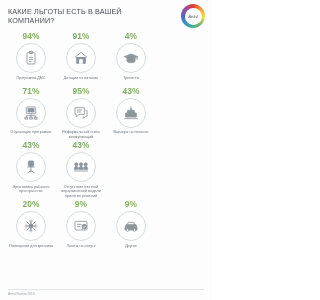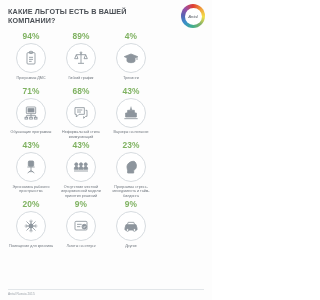--- a/index.html
+++ b/index.html
@@ -28,21 +28,21 @@
   .header {
     display: flex;
     align-items: flex-start;
     justify-content: space-between;
     padding: 7px 0 2px 2px;
   }
   .title {
     font-size: 7.2px;
     letter-spacing: 0.15px;
     color: #4a4f55;
-    font-weight: 700;
+    font-weight: 400;
     line-height: 9px;
     max-width: 158px;
     text-transform: uppercase;
   }
   .logo {
     width: 24px;
     height: 24px;
     border-radius: 50%;
     flex: 0 0 auto;
     margin-top: -3px;
@@ -168,32 +168,29 @@
             <rect x="6" y="4" width="12" height="17" rx="1.5"></rect>
             <rect x="9.5" y="2" width="5" height="3.2" rx="1"></rect>
             <line x1="9" y1="11" x2="15" y2="11"></line>
             <line x1="9" y1="14" x2="15" y2="14"></line>
             <line x1="9" y1="17" x2="13" y2="17"></line>
           </svg>
         </div>
         <div class="lbl">Программы ДМС</div>
       </div>
       <div class="cell">
-        <div class="pct">89%</div>
-        <div class="badge">
-          <svg width="16" height="16" viewBox="0 0 24 24" fill="none" stroke="#8d959d" stroke-width="1.3">
-            <line x1="12" y1="4" x2="12" y2="20"></line>
-            <line x1="5" y1="7" x2="19" y2="7"></line>
-            <line x1="7.5" y1="20" x2="16.5" y2="20"></line>
-            <path d="M5 7 L2.5 13 H7.5 Z"></path>
-            <path d="M19 7 L16.5 13 H21.5 Z"></path>
-            <circle cx="12" cy="4" r="1.2"></circle>
-          </svg>
-        </div>
-        <div class="lbl">Гибкий график</div>
+        <div class="pct">91%</div>
+        <div class="badge">
+          <svg width="16" height="16" viewBox="0 0 24 24" fill="none" stroke="#8d959d" stroke-width="1.3">
+            <path d="M3 11 L12 3.5 L21 11"></path>
+            <path d="M5.5 10.5 V20 H18.5 V10.5" fill="#8d959d" stroke="#8d959d"></path>
+            <rect x="10" y="14.5" width="4" height="5.5" fill="#ffffff" stroke="#ffffff"></rect>
+          </svg>
+        </div>
+        <div class="lbl">Дотации на питание</div>
       </div>
       <div class="cell">
         <div class="pct">4%</div>
         <div class="badge">
           <svg width="16" height="16" viewBox="0 0 24 24" fill="none" stroke="#8d959d" stroke-width="1.3">
             <path d="M2 10 L12 6 L22 10 L12 14 Z" fill="#8d959d"></path>
             <path d="M6 12 V16.5 C6 18 9 19 12 19 C15 19 18 18 18 16.5 V12" fill="#8d959d" stroke="#8d959d"></path>
             <line x1="21" y1="10.3" x2="21" y2="15"></line>
           </svg>
         </div>
@@ -214,21 +211,21 @@
             <line x1="19" y1="16" x2="19" y2="18.5"></line>
             <line x1="12" y1="16" x2="12" y2="18.5"></line>
             <rect x="3" y="18.5" width="4" height="2.6"></rect>
             <rect x="10" y="18.5" width="4" height="2.6"></rect>
             <rect x="17" y="18.5" width="4" height="2.6"></rect>
           </svg>
         </div>
         <div class="lbl">Обучающие программы</div>
       </div>
       <div class="cell">
-        <div class="pct">68%</div>
+        <div class="pct">95%</div>
         <div class="badge">
           <svg width="16" height="16" viewBox="0 0 24 24" fill="none" stroke="#8d959d" stroke-width="1.3">
             <path d="M3 4 H17 V14 H9 L5 18 V14 H3 Z"></path>
             <line x1="6" y1="7.5" x2="14" y2="7.5"></line>
             <line x1="6" y1="10.5" x2="12" y2="10.5"></line>
             <path d="M19 8 H21 V17 H19 L16 20 V17"></path>
           </svg>
         </div>
         <div class="lbl">Неформальный стиль коммуникаций</div>
       </div>
@@ -268,29 +265,20 @@
             <circle cx="5" cy="8" r="2.3" fill="#8d959d"></circle>
             <path d="M5 11 C2.8 11 2 13 2 15.5 H8 C8 13 7.2 11 5 11 Z" fill="#8d959d" stroke="#8d959d"></path>
             <circle cx="12" cy="8" r="2.3" fill="#8d959d"></circle>
             <path d="M12 11 C9.8 11 9 13 9 15.5 H15 C15 13 14.2 11 12 11 Z" fill="#8d959d" stroke="#8d959d"></path>
             <circle cx="19" cy="8" r="2.3" fill="#8d959d"></circle>
             <path d="M19 11 C16.8 11 16 13 16 15.5 H22 C22 13 21.2 11 19 11 Z" fill="#8d959d" stroke="#8d959d"></path>
             <line x1="1.5" y1="18" x2="22.5" y2="18"></line>
           </svg>
         </div>
         <div class="lbl">Отсутствие жесткой иерархической модели принятия решений</div>
-      </div>
-      <div class="cell">
-        <div class="pct">23%</div>
-        <div class="badge">
-          <svg width="16" height="16" viewBox="0 0 24 24" fill="none" stroke="#8d959d" stroke-width="1.3">
-            <path d="M16 3.5 C10 3.5 6 7.5 6 12 C6 14.5 7 16 7 17.5 V21 H16 V17 C19.5 15.5 20.5 12 20 9 C19.5 6 18 3.5 16 3.5 Z" fill="#8d959d" stroke="#8d959d"></path>
-          </svg>
-        </div>
-        <div class="lbl">Программы стресс-менеджмента и тайм-билдинга</div>
       </div>
     </div>
 
     <div class="row">
       <div class="cell">
         <div class="pct">20%</div>
         <div class="badge">
           <svg width="16" height="16" viewBox="0 0 24 24" fill="none" stroke="#8d959d" stroke-width="1.2">
             <circle cx="12" cy="12" r="3.2" fill="#8d959d"></circle>
             <line x1="12" y1="2.5" x2="12" y2="21.5"></line>

